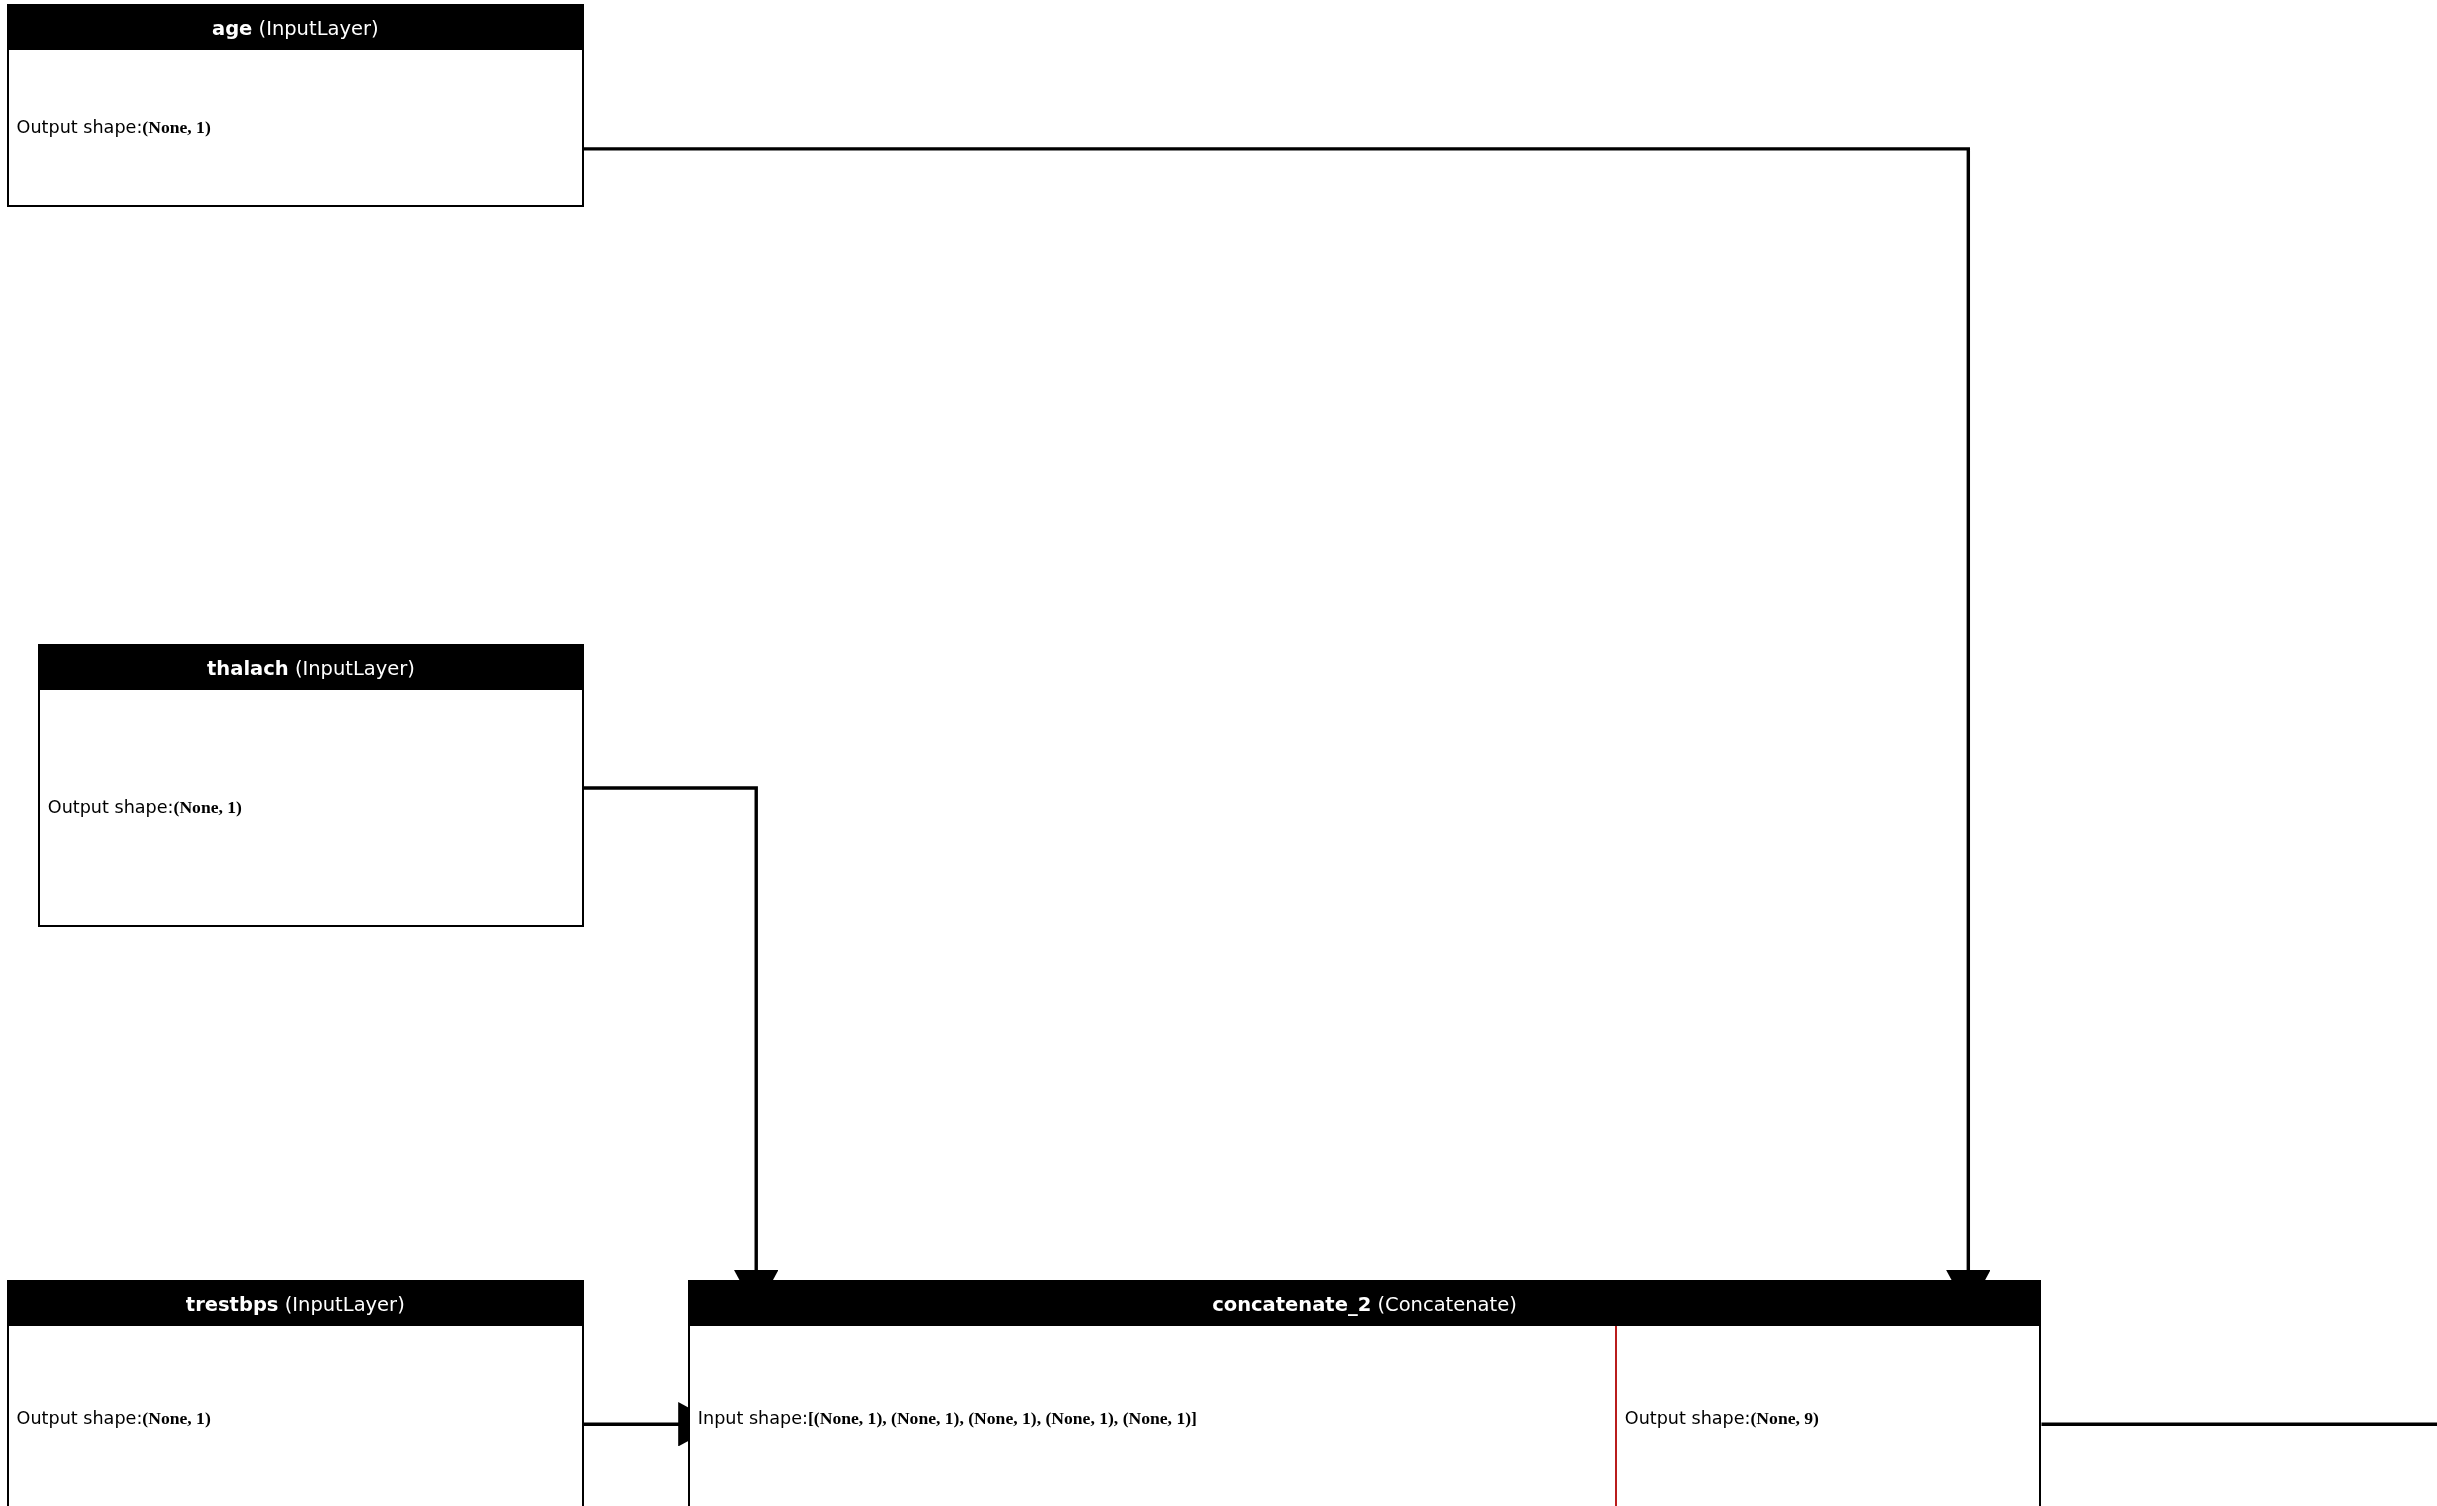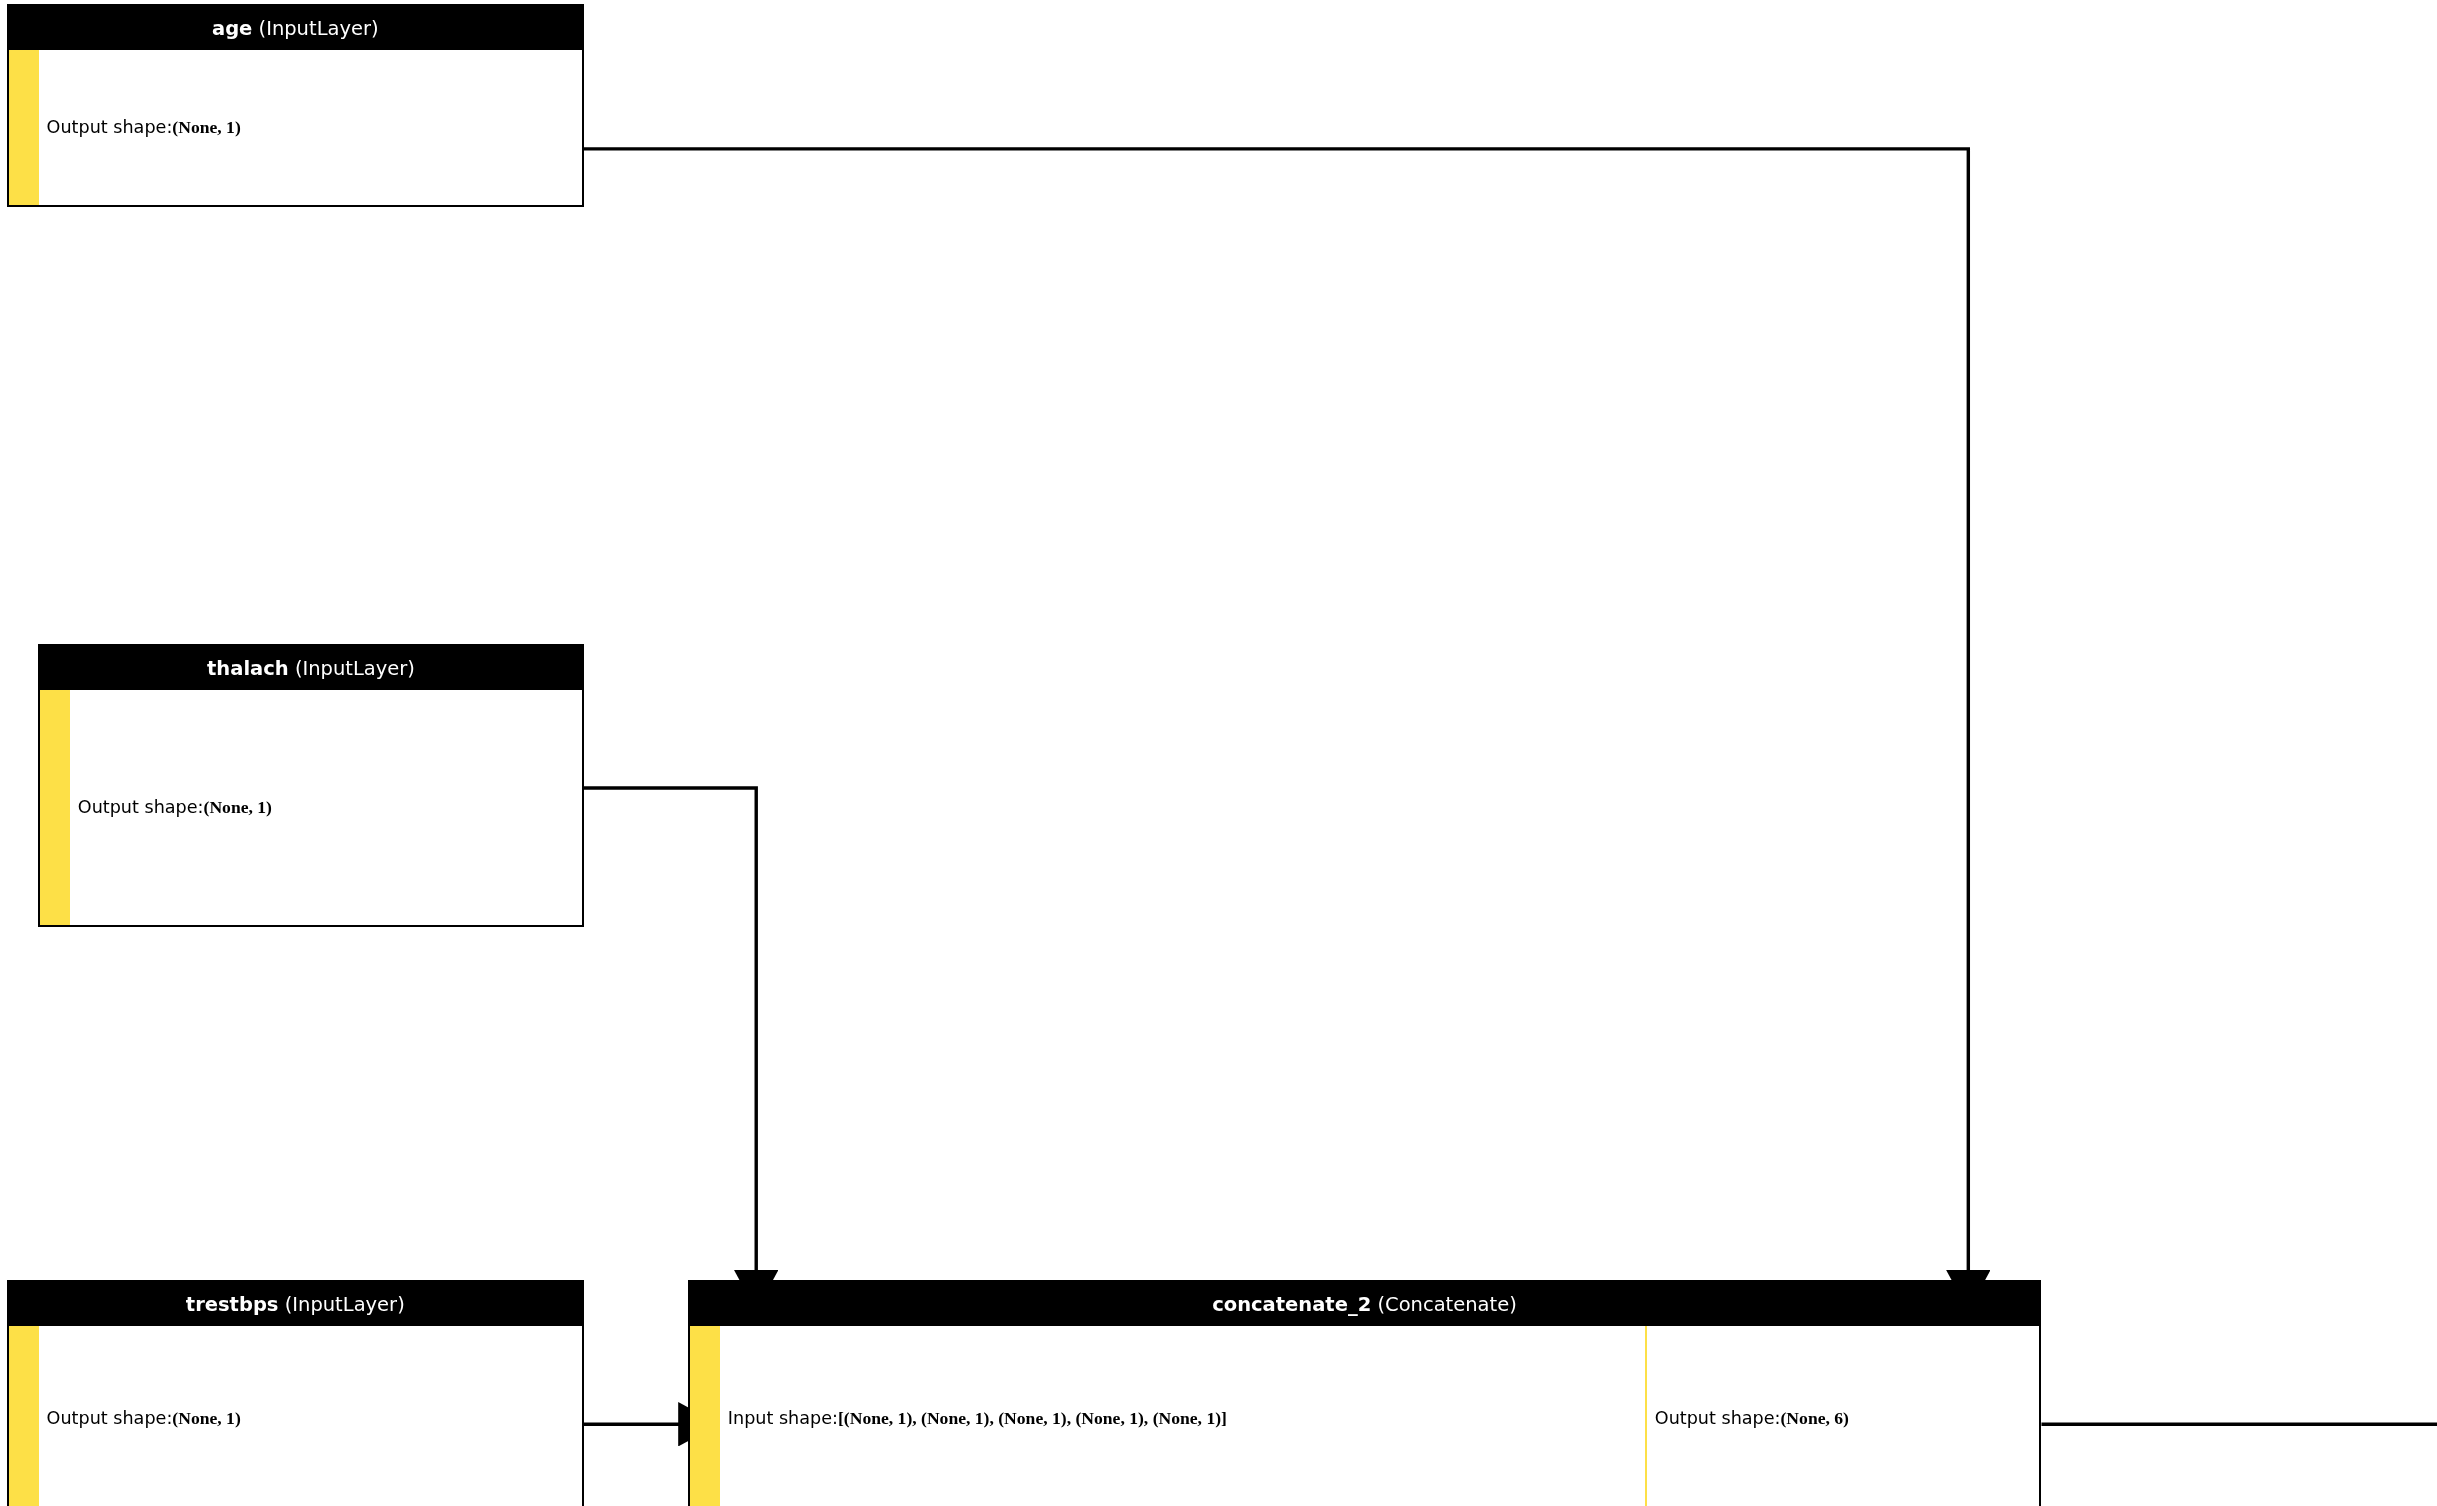--- a/index.html
+++ b/index.html
@@ -46,23 +46,22 @@
   }
   .node-title b {
     font-weight: 700;
   }
   .node-title span.cls {
     font-weight: 400;
   }
   .shape-row {
     display: flex;
     flex: 1 1 auto;
-    background: #fde047;
+    background: #b91c1c;
     gap: 2.4px;
-    padding-left: 30px;
   }
   .shape-cell {
     background: #ffffff;
     color: #000000;
     font-size: 17.6px;
     line-height: 1;
     display: flex;
     align-items: center;
     padding: 0 7.8px;
     white-space: nowrap;
@@ -137,19 +136,19 @@
       </div>
       <div class="node" style="left: 688px; top: 1280px; width: 1353px; height: 233px;">
         <div class="node-title"><b>concatenate_2</b><span class="cls"> (Concatenate)</span></div>
         <div class="shape-row">
           <div class="shape-cell" style="flex: 0 0 909px;">
             <span>Input shape: </span>
             <b>[(None, 1), (None, 1), (None, 1), (None, 1), (None, 1)]</b>
           </div>
           <div class="shape-cell">
             <span>Output shape: </span>
-            <b>(None, 6)</b>
+            <b>(None, 9)</b>
           </div>
         </div>
       </div>
     </div>
 </div>
 
 
 </body></html>

